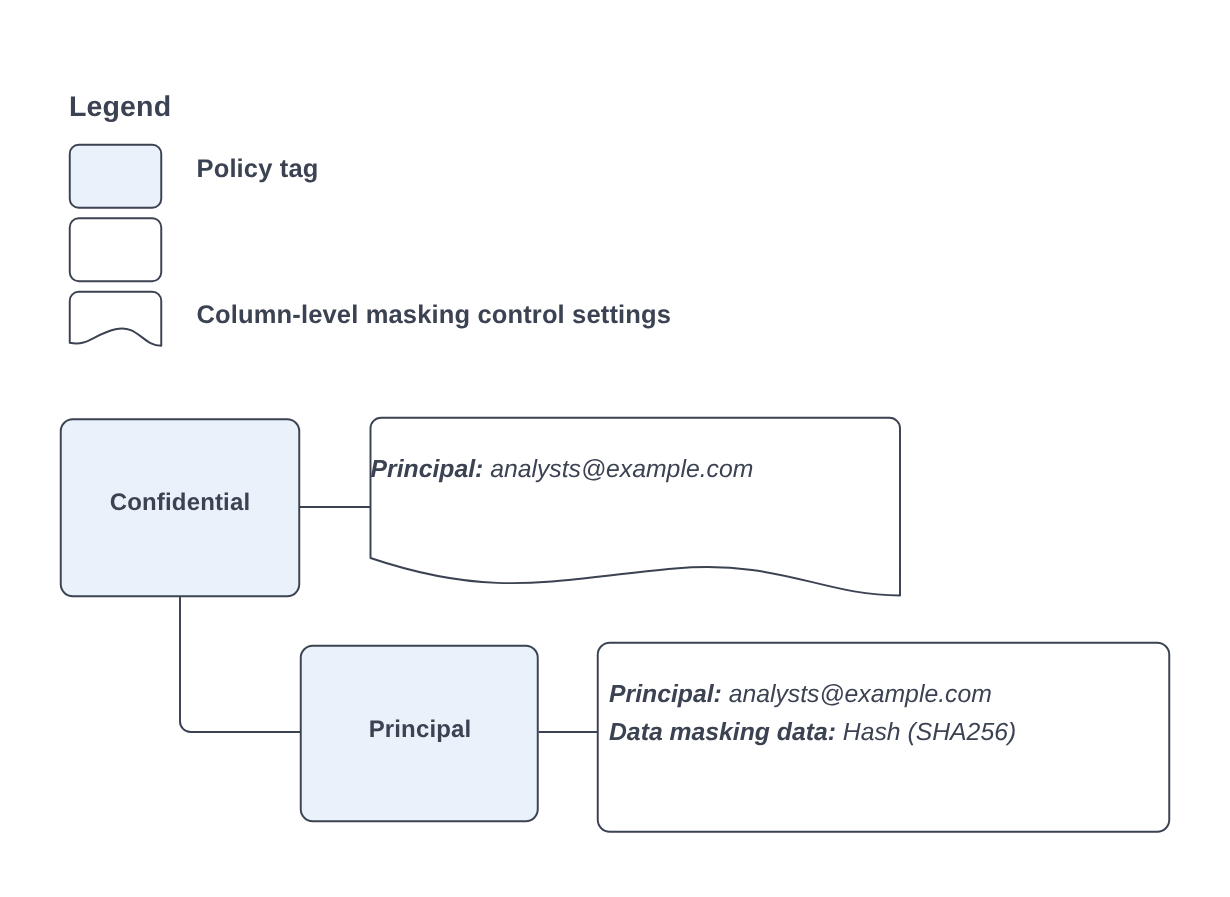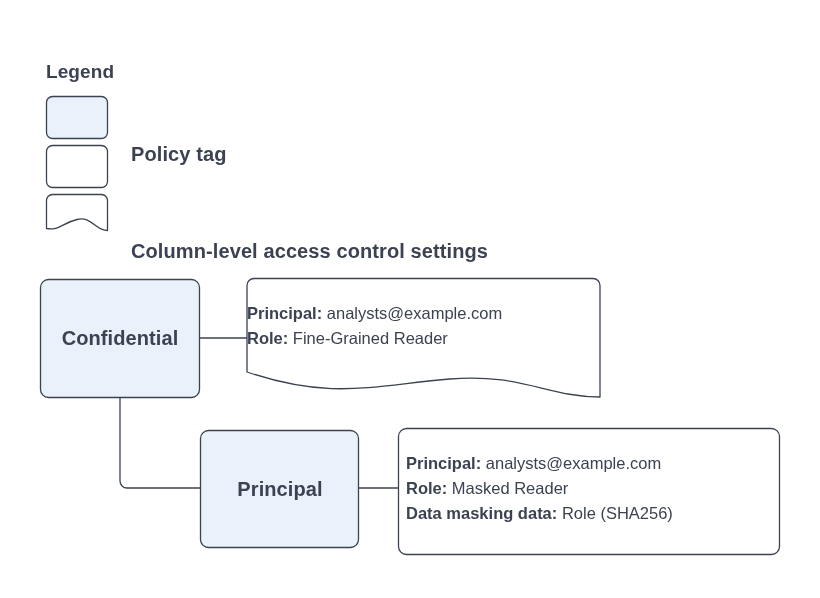--- a/index.html
+++ b/index.html
@@ -42,53 +42,52 @@
 
   .legend-title {
     left: 46px;
     top: 62px;
     font-size: 19px;
     font-weight: bold;
     letter-spacing: 0.1px;
   }
 
   .legend-label {
-    font-size: 20px;
+    font-size: 17px;
     font-weight: bold;
     left: 131px;
     letter-spacing: 0.1px;
-    margin-top: 40px;
   }
   .legend-label.l0 { top: 104px; }
   .legend-label.l1 { top: 153px; }
   .legend-label.l2 { top: 201px; }
 
   .node-label {
-    font-size: 20px;
+    font-size: 16px;
     font-weight: bold;
     text-align: center;
     letter-spacing: 0.1px;
   }
   .node-label.confidential {
     left: 40px;
     top: 328px;
     width: 160px;
   }
   .node-label.financial {
     left: 200px;
     top: 479px;
     width: 160px;
   }
 
   .callout-text {
     position: absolute;
     font-size: 16.5px;
     line-height: 25px;
   }
-  .callout-text .row { display: block; }
+  .callout-text .row { display: block; font-style: italic; }
   .callout-text .k { font-weight: bold; }
   .callout-text .v { font-weight: normal; }
 
   .callout-text.confidential-callout {
     left: 247px;
     top: 301px;
   }
   .callout-text.financial-callout {
     left: 406px;
     top: 451px;
@@ -132,39 +131,33 @@
              C 370 386 330 400 247 372
              L 247 285.5
              A 7 7 0 0 1 254 278.5 Z" fill="#ffffff" stroke="#3b4252" stroke-width="1.3" stroke-linejoin="round"></path>
 
     <rect x="398.5" y="428.5" width="381" height="126" rx="8" ry="8" fill="#ffffff" stroke="#3b4252" stroke-width="1.3"></rect>
   </svg>
 
   <div class="txt legend-title">Legend</div>
 
   <div class="txt legend-label l0">Policy tag</div>
-  <div class="txt legend-label l2">Column-level access control settings</div>
+  <div class="txt legend-label l2">Column-level masking control settings</div>
 
   <div class="txt node-label confidential">Confidential</div>
   <div class="txt node-label financial">Principal</div>
 
   <div class="callout-text confidential-callout">
     <span class="row">
       <span class="k">Principal:</span><span> </span><span class="v">analysts@example.com</span>
     </span>
-    <span class="row">
-      <span class="k">Role:</span><span> </span><span class="v">Fine-Grained Reader</span>
-    </span>
   </div>
 
   <div class="callout-text financial-callout">
     <span class="row">
       <span class="k">Principal:</span><span> </span><span class="v">analysts@example.com</span>
     </span>
     <span class="row">
-      <span class="k">Role:</span><span> </span><span class="v">Masked Reader</span>
-    </span>
-    <span class="row">
-      <span class="k">Data masking data:</span><span> </span><span class="v">Role (SHA256)</span>
+      <span class="k">Data masking data:</span><span> </span><span class="v">Hash (SHA256)</span>
     </span>
   </div>
 
 </div>
 
 </body></html>

